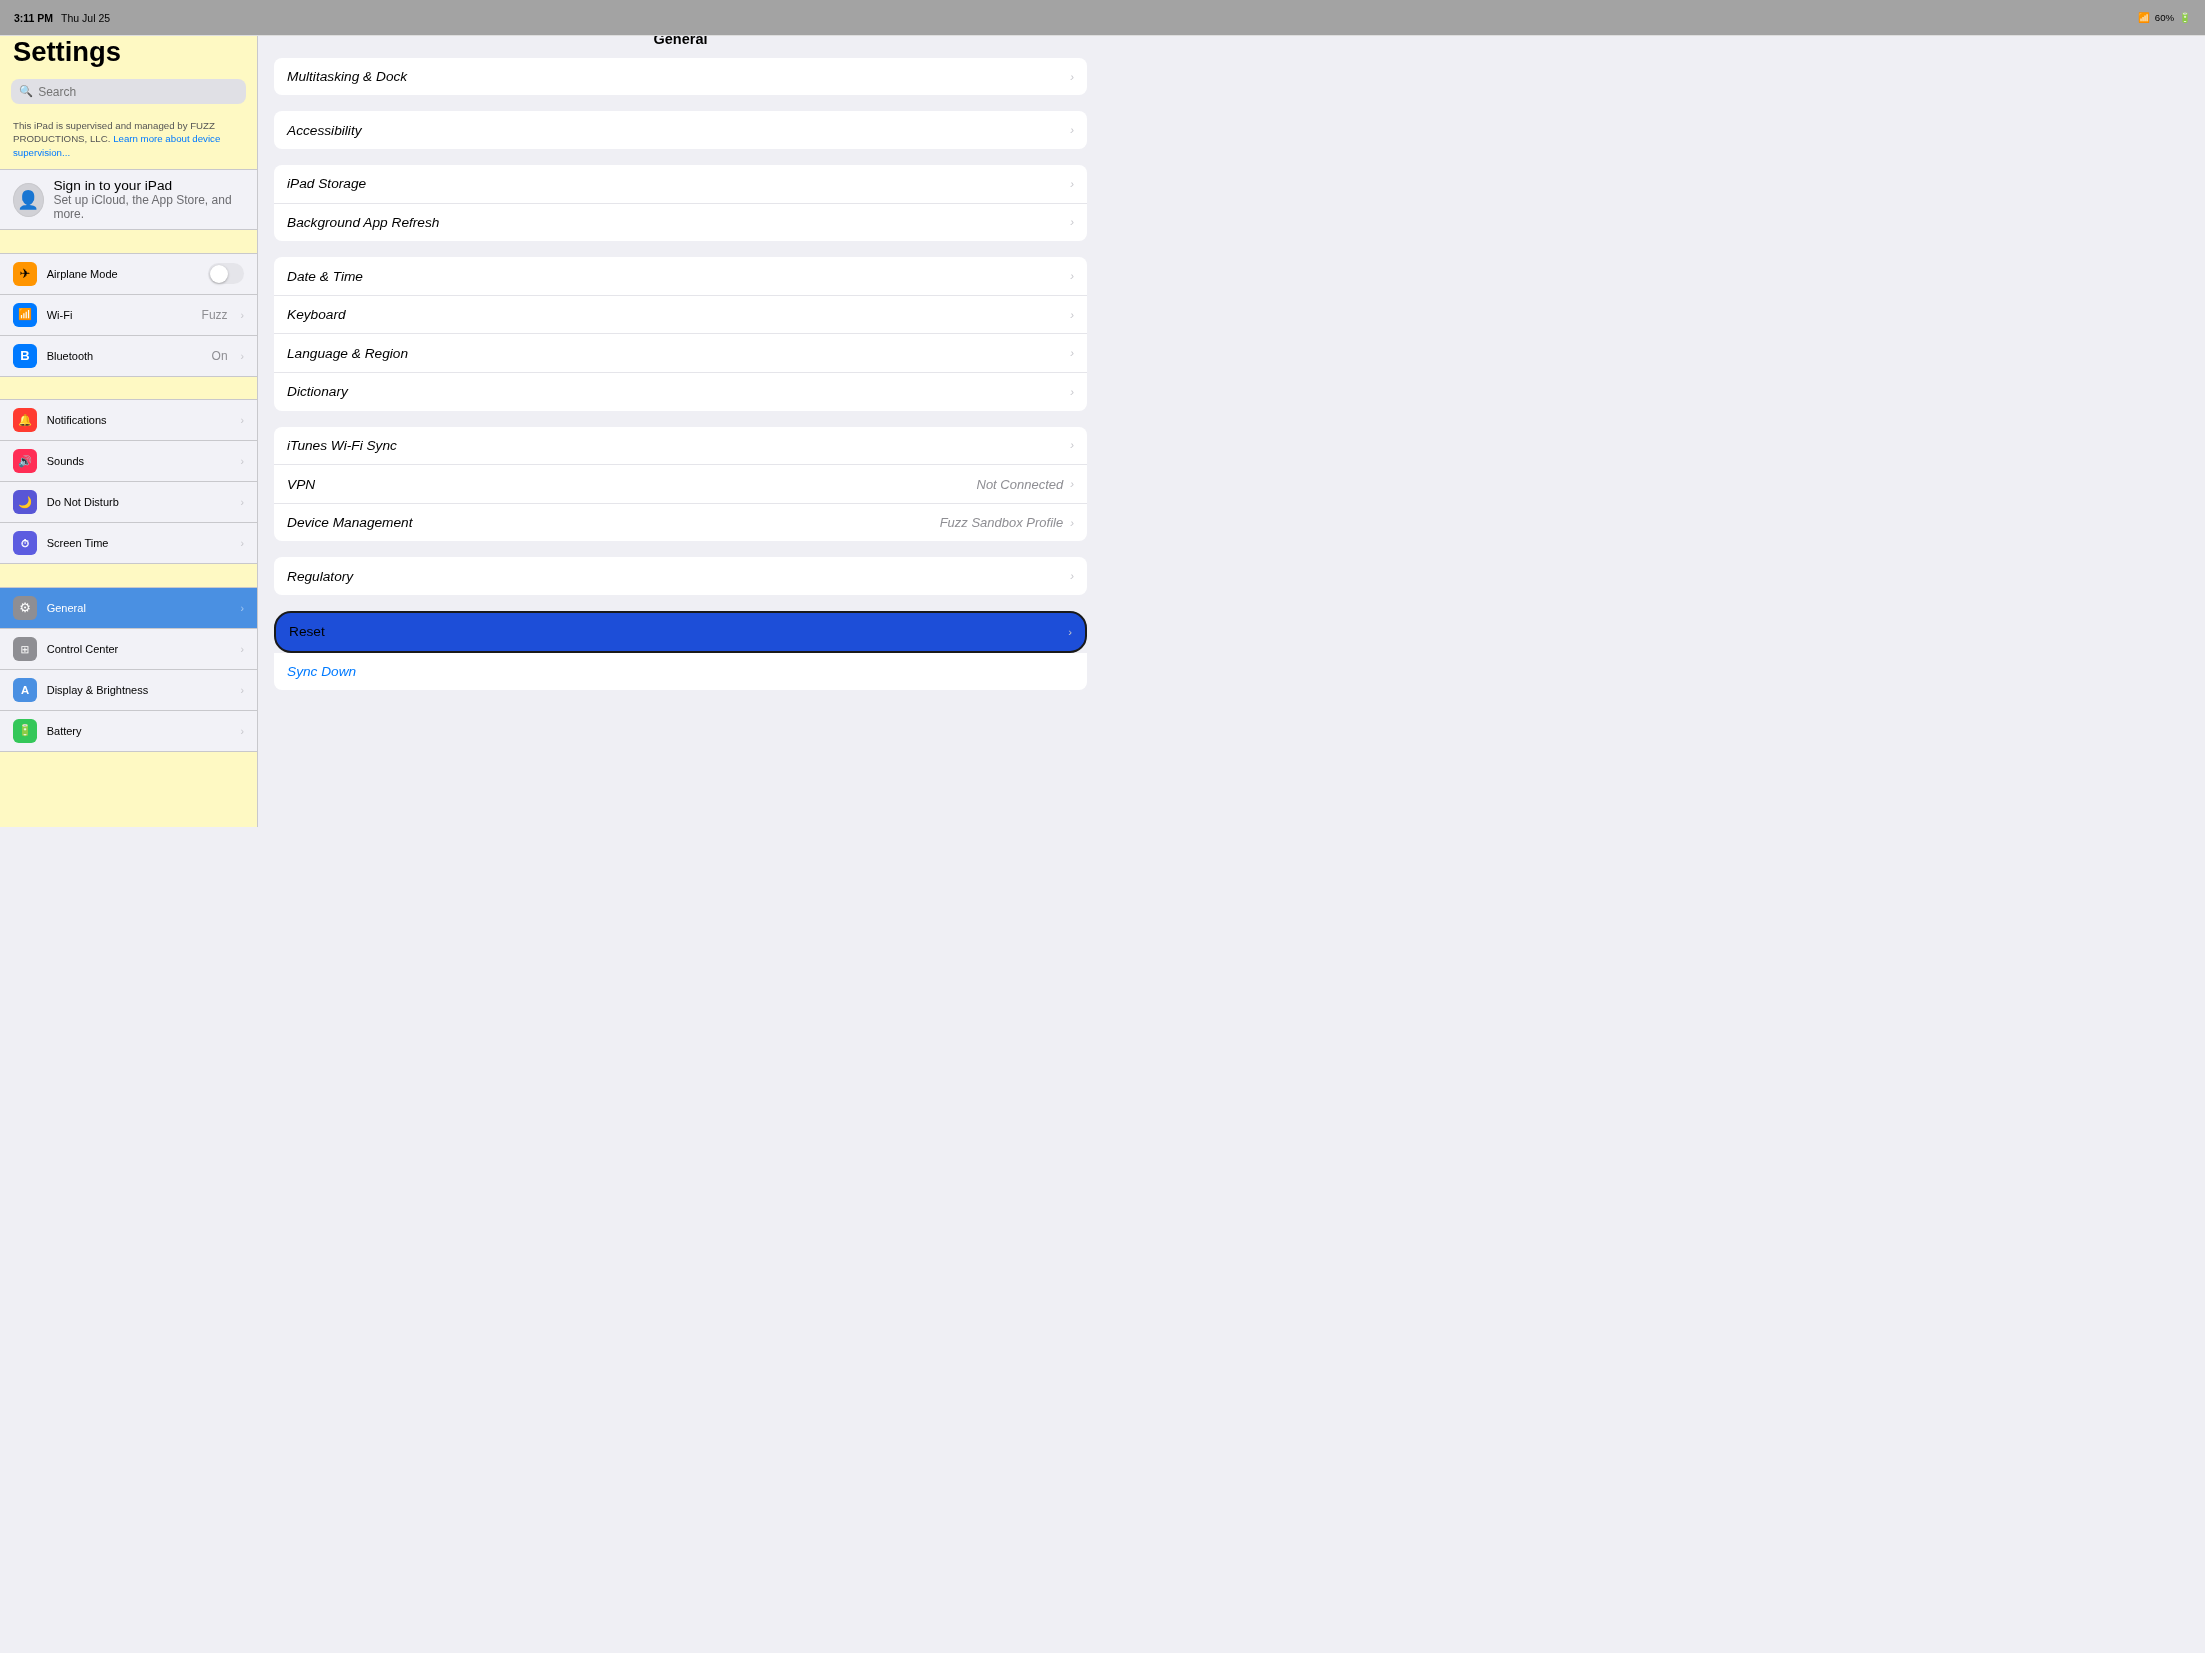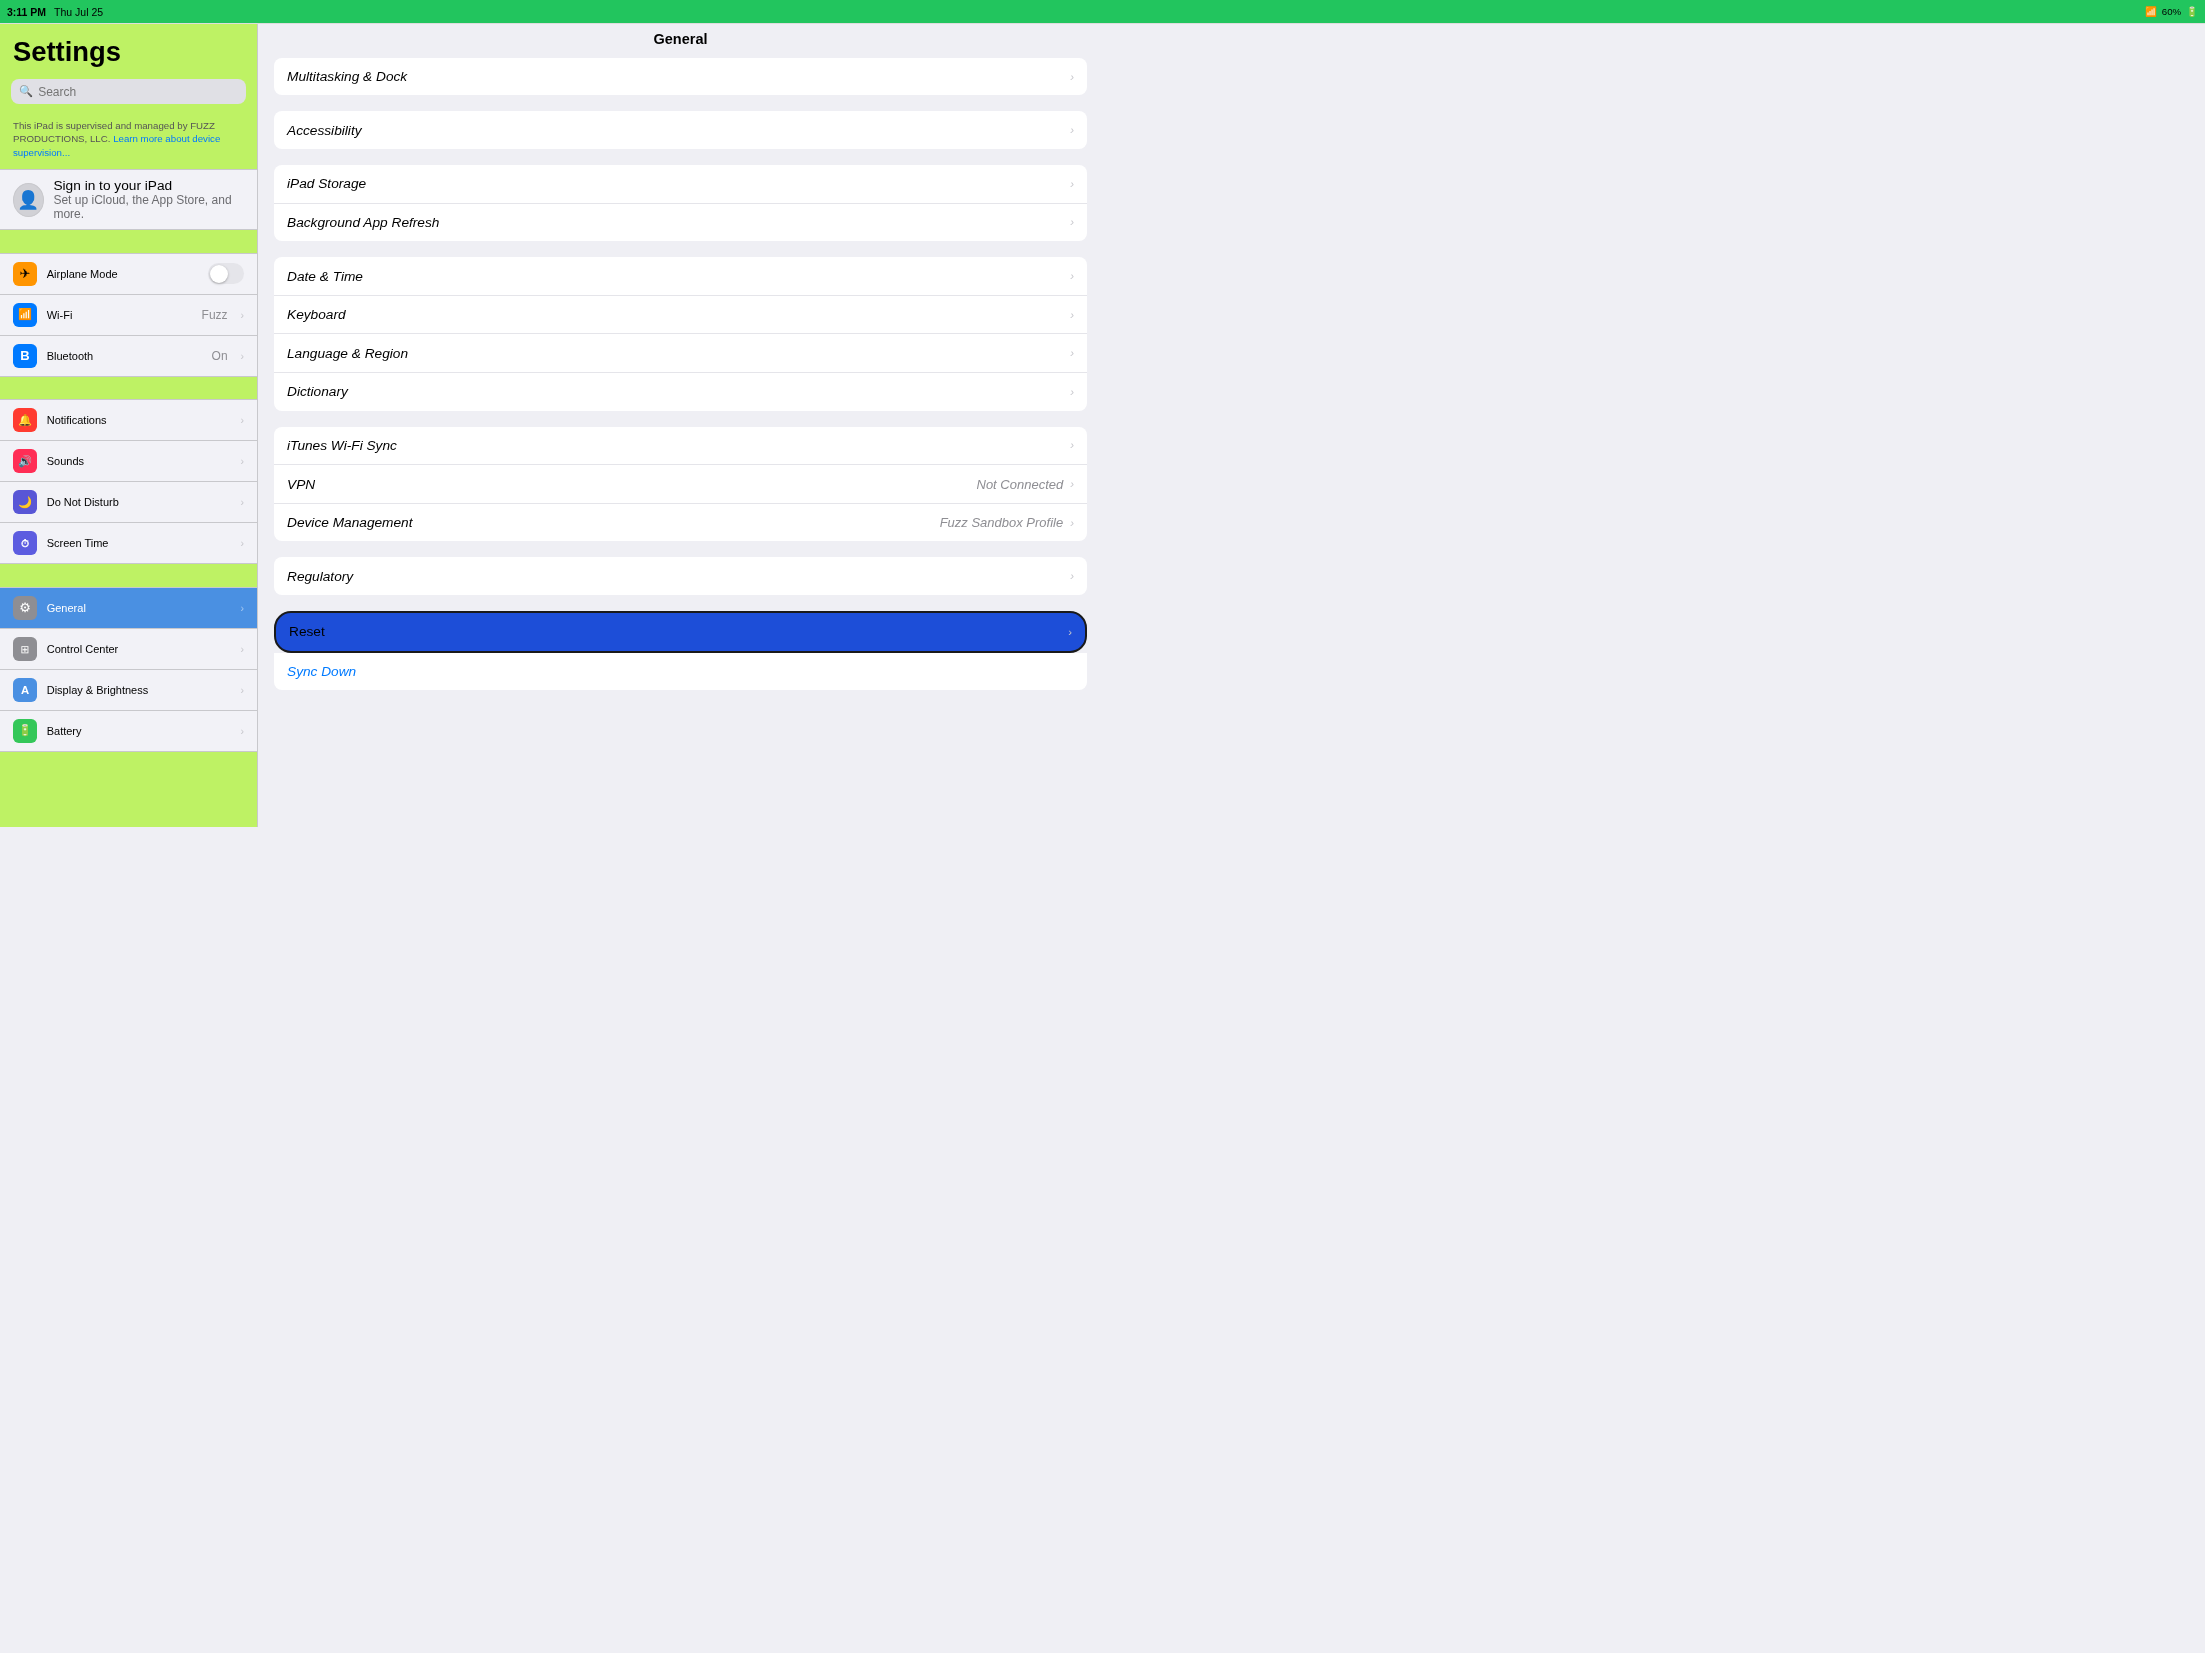--- a/index.html
+++ b/index.html
@@ -10,39 +10,39 @@
       width: 1103px;
       height: 827px;
       overflow: hidden;
       font-size: 13px;
     }
 
     
     .status-bar {
       position: absolute;
       top: 0; left: 0; right: 0;
-      height: 24px;
-      background: #22c55e;
+      height: 36px;
+      background: #a3a3a3;
       display: flex;
       align-items: center;
       justify-content: space-between;
-      padding: 0 7px;
+      padding: 0 14px;
       font-size: 10.5px;
       font-weight: 500;
       z-index: 100;
       border-bottom: 0.8px solid #ddd;
     }
     .status-bar-time { font-weight: 600; }
     .status-bar-right { display: flex; gap: 4.8px; align-items: center; font-size: 9.7px; }
 
     
     .sidebar {
       width: 258px;
       min-width: 258px;
-      background: #bef264;
+      background: #fef9c3;
       border-right: 0.8px solid #c8c8cc;
       padding-top: 22.6px;
       overflow-y: auto;
       display: flex;
       flex-direction: column;
     }
 
     .sidebar-title {
       font-size: 27.4px;
       font-weight: 700;

